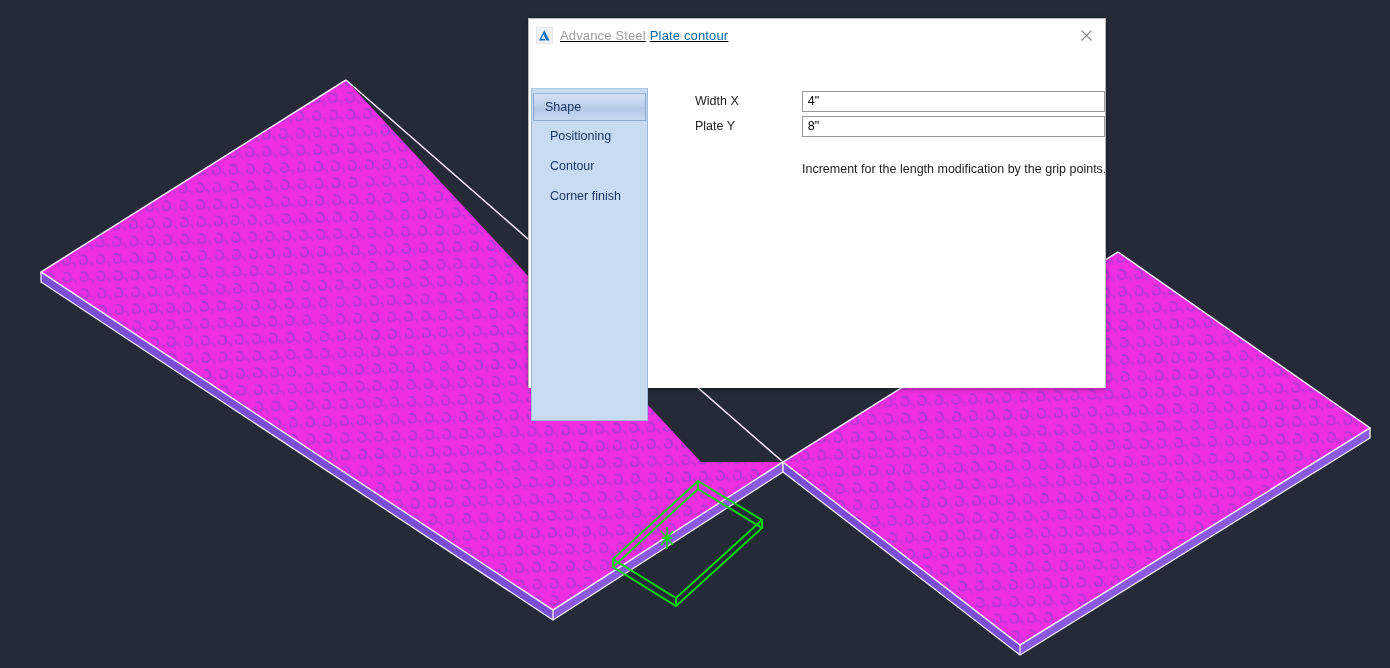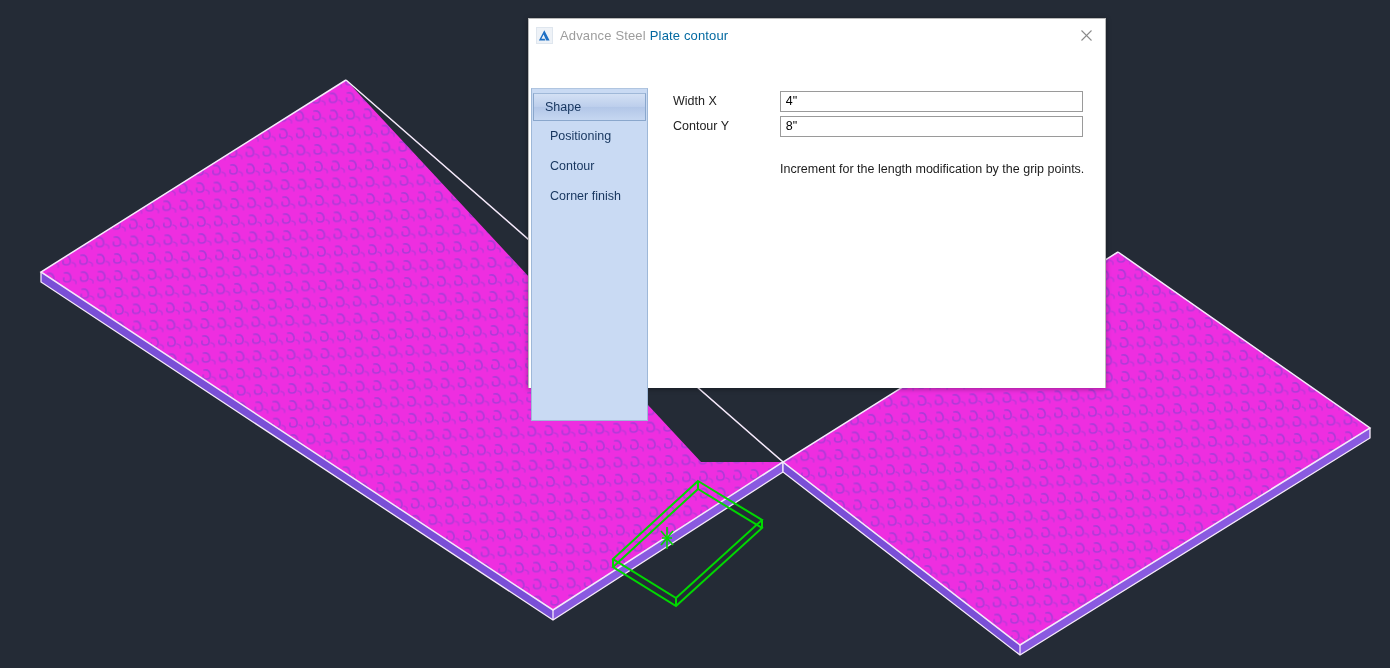--- a/index.html
+++ b/index.html
@@ -38,20 +38,21 @@
     z-index: 50;
   }
   .titlebar {
     position: relative;
     height: 34px;
     background: #ffffff;
     border-bottom: 1px solid #ffffff;
     display: flex;
     align-items: center;
     padding-left: 7px;
+    text-decoration: underline;
   }
   .app-icon {
     width: 17px; height: 17px;
     margin-right: 7px;
     background: #eef2f7;
     border: 1px solid #dfe6ee;
     display: flex; align-items: center; justify-content: center;
     flex: 0 0 auto;
   }
   .app-icon svg { display: block; }
@@ -110,21 +111,21 @@
     background: linear-gradient(to bottom, #d3e0f4 0%, #bdcfec 48%, #b3c7e8 52%, #c6d7f1 100%);
     border: 1px solid #8aa7cc;
     border-top-color: #9fb8d8;
     margin: 0 1px;
     height: 28px;
   }
 
   
   .form {
     position: absolute;
-    left: 144px; top: 36px;
+    left: 166px; top: 36px;
     width: 410px;
   }
   .form-row {
     display: flex;
     align-items: center;
     height: 24px;
     margin-bottom: 0px;
   }
   .form-row + .form-row { margin-top: 1px; }
   .frm-label {
@@ -254,21 +255,21 @@
       </div>
 
       <div class="form">
 
         <div class="form-row">
           <span class="frm-label">Width X</span>
           <input class="frm-input" type="text" value="4&quot;" style="">
         </div>
 
         <div class="form-row">
-          <span class="frm-label">Contour Y</span>
+          <span class="frm-label">Plate Y</span>
           <input class="frm-input" type="text" value="8&quot;" style="">
         </div>
 
 
         <div class="hint">Increment for the length modification by the grip points.</div>
       </div>
 
     </div>
   </div>
 

